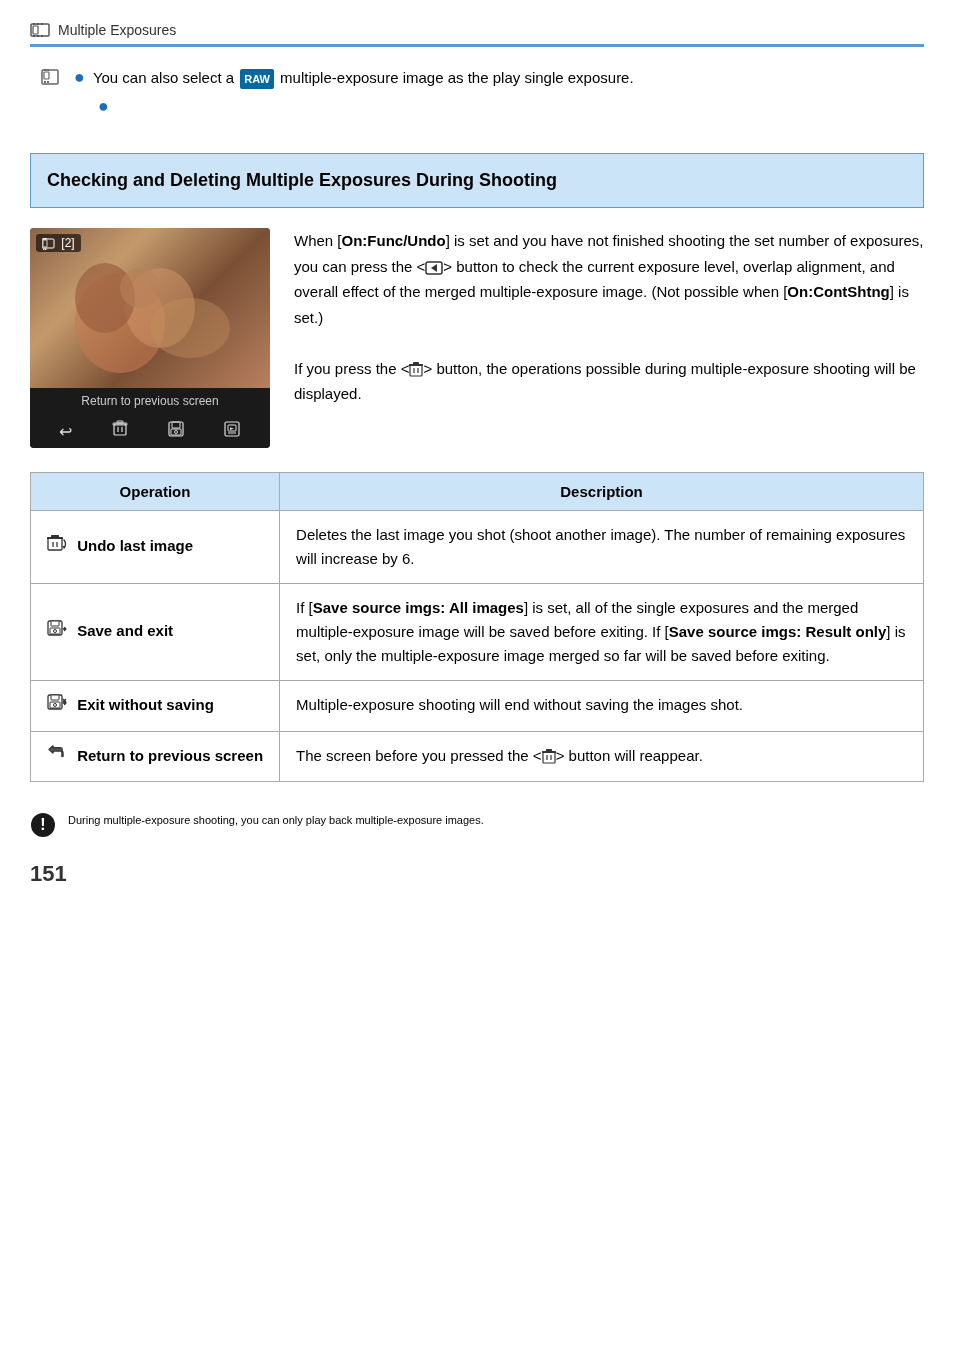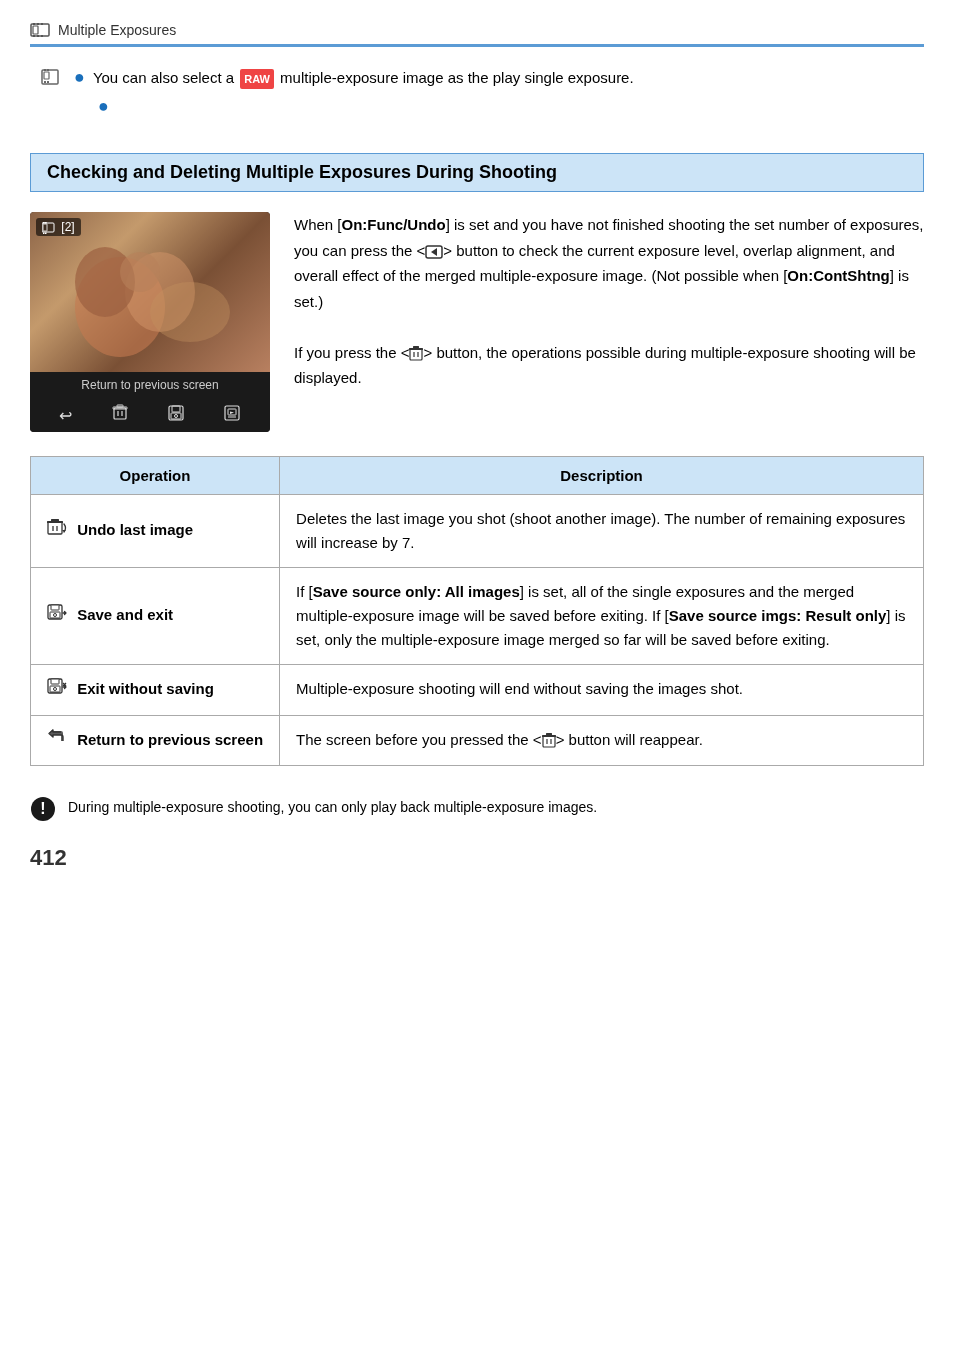--- a/index.html
+++ b/index.html
@@ -59,36 +59,36 @@
       font-size: 18px;
       line-height: 1.2;
       flex-shrink: 0;
     }
     .note-text {
       font-size: 15px;
       line-height: 1.5;
     }
     .raw-badge {
       display: inline-block;
-      background: #ef4444;
+      background: #0369a1;
       color: #fff;
       font-size: 11px;
       font-weight: bold;
       padding: 2px 4px;
       border-radius: 2px;
       vertical-align: middle;
       margin: 0 2px;
     }
     .bold-text { font-weight: bold; }
 
     
     .section-heading {
       background: #cce4f7;
       border: 1.5px solid #5b9bd5;
-      padding: 8px 16px;
+      padding: 16px 16px;
       font-size: 18px;
       font-weight: bold;
       margin-bottom: 20px;
       color: #000;
     }
 
     
     .content-row {
       display: flex;
       gap: 24px;
@@ -180,21 +180,21 @@
 
     
     .warning-note {
       display: flex;
       align-items: flex-start;
       gap: 12px;
       margin-bottom: 20px;
       margin-top: 10px;
     }
     .warning-text {
-      font-size: 14px;
+      font-size: 11px;
       line-height: 1.6;
     }
 
     
     .page-number {
       font-size: 22px;
       font-weight: bold;
       color: #333;
       margin-top: 10px;
     }
@@ -354,38 +354,38 @@
               <rect x="0" y="2" width="16" height="2" rx="0.5" fill="#333"></rect>
               <rect x="4" y="0" width="8" height="2" rx="0.5" fill="#333"></rect>
               <line x1="6" y1="7" x2="6" y2="12" stroke="#333" stroke-width="1.3"></line>
               <line x1="10" y1="7" x2="10" y2="12" stroke="#333" stroke-width="1.3"></line>
               <path d="M17 5 Q20 9 17 13" stroke="#333" stroke-width="1.3" fill="none" stroke-linecap="round"></path>
               <polygon points="17,13 15,11 19,11" fill="#333"></polygon>
             </svg>
           </span>
           <span>Undo last image</span>
         </td>
-        <td>Deletes the last image you shot (shoot another image). The number of remaining exposures will increase by 7.</td>
+        <td>Deletes the last image you shot (shoot another image). The number of remaining exposures will increase by 6.</td>
       </tr>
 
       <tr>
         <td class="op-cell">
           <span class="op-icon">
             <svg width="20" height="18" viewBox="0 0 20 18" fill="none">
               <rect x="1" y="1" width="14" height="14" rx="1.5" stroke="#333" stroke-width="1.3" fill="white"></rect>
               <rect x="4" y="1" width="8" height="5" rx="0.5" stroke="#333" stroke-width="1" fill="white"></rect>
               <rect x="3" y="8" width="10" height="6" rx="0.5" stroke="#333" stroke-width="1" fill="white"></rect>
               <circle cx="8" cy="11" r="1.5" stroke="#333" stroke-width="1" fill="white"></circle>
               <path d="M16 9 L19 9 M17.5 7.5 L19 9 L17.5 10.5" stroke="#333" stroke-width="1.3" fill="none" stroke-linecap="round" stroke-linejoin="round"></path>
             </svg>
           </span>
           <span>Save and exit</span>
         </td>
         <td>
-          If [<strong>Save source only: All images</strong>] is set, all of the single exposures and the merged multiple-exposure image will be saved before exiting. If [<strong>Save source imgs: Result only</strong>] is set, only the multiple-exposure image merged so far will be saved before exiting.
+          If [<strong>Save source imgs: All images</strong>] is set, all of the single exposures and the merged multiple-exposure image will be saved before exiting. If [<strong>Save source imgs: Result only</strong>] is set, only the multiple-exposure image merged so far will be saved before exiting.
         </td>
       </tr>
 
       <tr>
         <td class="op-cell">
           <span class="op-icon">
             <svg width="20" height="18" viewBox="0 0 20 18" fill="none">
               <rect x="1" y="1" width="14" height="14" rx="1.5" stroke="#333" stroke-width="1.3" fill="white"></rect>
               <rect x="4" y="1" width="8" height="5" rx="0.5" stroke="#333" stroke-width="1" fill="white"></rect>
               <rect x="3" y="8" width="10" height="6" rx="0.5" stroke="#333" stroke-width="1" fill="white"></rect>
@@ -426,15 +426,15 @@
   <div class="warning-note">
     <span>
       <svg width="26" height="26" viewBox="0 0 26 26">
         <circle cx="13" cy="13" r="12" fill="#1a1a1a"></circle>
         <text x="13" y="18" text-anchor="middle" fill="white" font-size="16" font-weight="bold" font-family="Arial">!</text>
       </svg>
     </span>
     <span class="warning-text">During multiple-exposure shooting, you can only play back multiple-exposure images.</span>
   </div>
 
-  <div class="page-number">412</div>
+  <div class="page-number">151</div>
 
 </div>
 
 </body></html>

